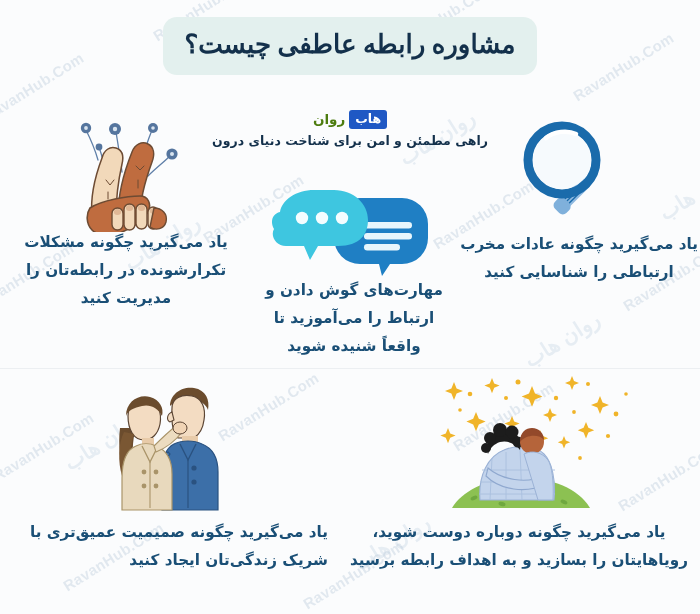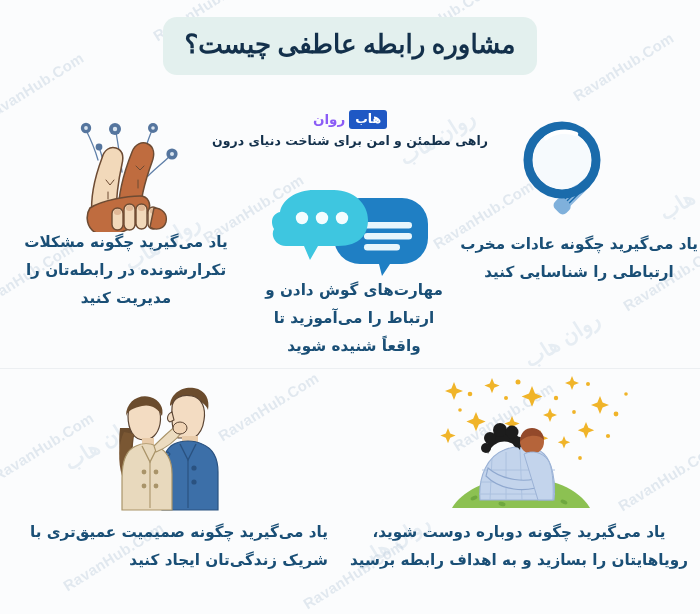--- a/index.html
+++ b/index.html
@@ -81,21 +81,21 @@
   #brand-line {
     display: flex;
     align-items: center;
     justify-content: center;
     gap: 4px;
     font-size: 13.5px;
     font-weight: 700;
     color: #13304b;
     line-height: 1.3;
   }
-  #brand-name { color: #8b5cf6; font-weight: 700; }
+  #brand-name { color: #4d7c0f; font-weight: 700; }
   #brand-badge {
     background: #1f58c4;
     color: #ffffff;
     border-radius: 3px;
     padding: 1px 6px 2px;
     font-size: 12.5px;
     font-weight: 700;
     line-height: 1.25;
   }
   #brand-tagline {

